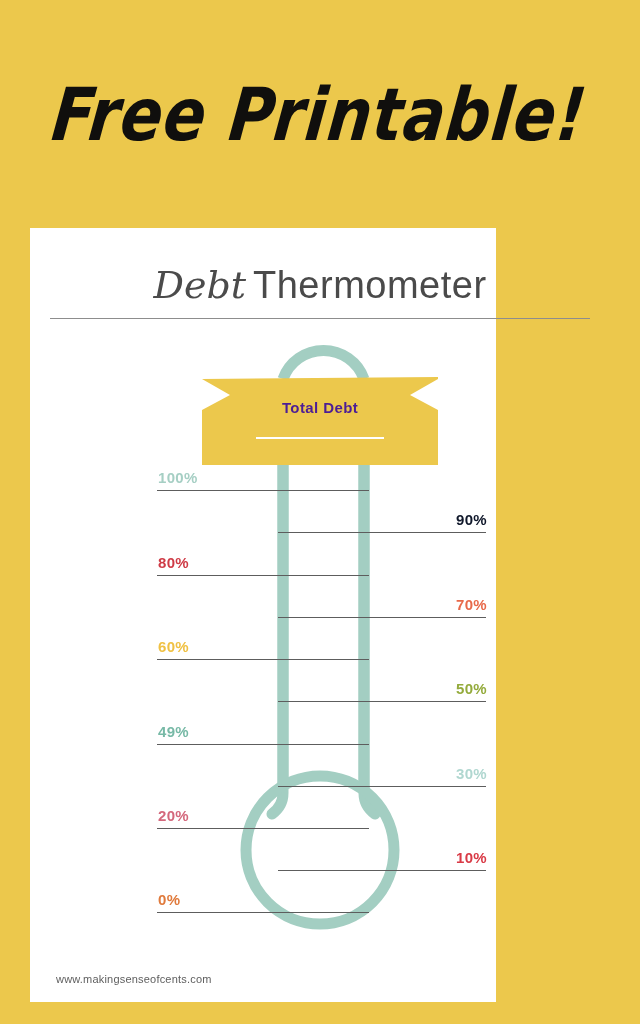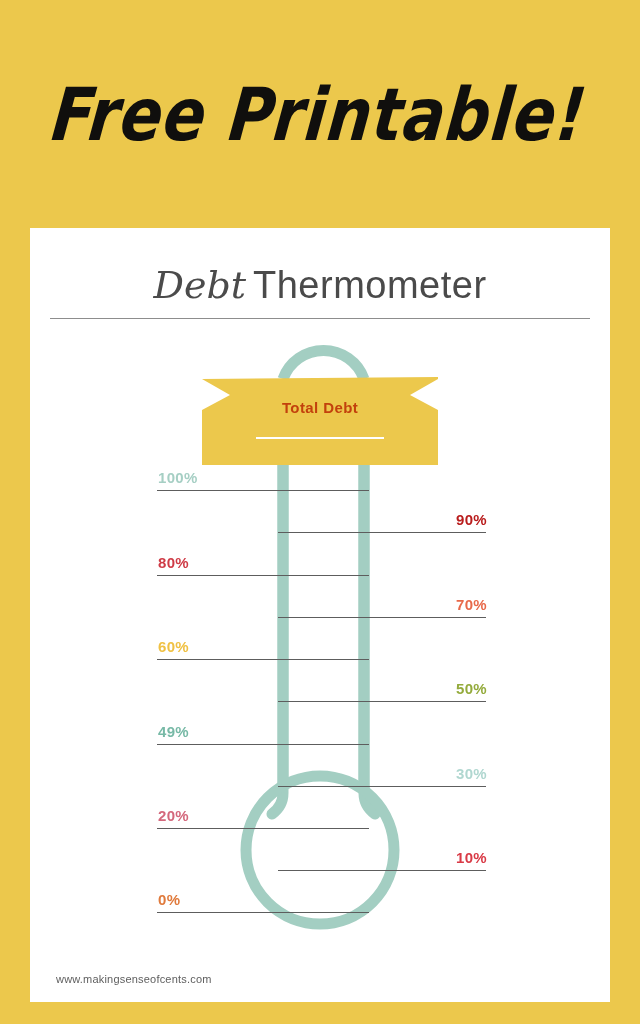--- a/index.html
+++ b/index.html
@@ -24,21 +24,21 @@
     font-style:italic;
     color:#100f0d;
     letter-spacing:1px;
     transform:skewX(-6deg) scaleY(1.18);
     white-space:nowrap;
   }
 
   
   .card{
     position:absolute;left:30px;top:228px;
-    width:580px;height:774px;
+    width:466px;height:774px;
     background:#ffffff;
   }
 
   
   .title-wrap{
     position:absolute;left:0;top:35px;width:580px;
     text-align:center;
     white-space:nowrap;
   }
   .title-script{
@@ -72,21 +72,21 @@
   
   .ribbon{
     position:absolute;left:172px;top:149px;
     width:236px;height:88px;
   }
   .ribbon svg{display:block;}
   .ribbon-label{
     position:absolute;left:0;top:22px;width:236px;
     text-align:center;
     font-family:"Liberation Sans",sans-serif;
-    font-size:15px;font-weight:700;color:#c2410c;
+    font-size:15px;font-weight:700;color:#4c1d95;
     letter-spacing:0.4px;
   }
   .ribbon-blank{
     position:absolute;left:54px;top:60px;
     width:128px;height:2px;background:#ffffff;
   }
 
   
   .tick{position:absolute;height:0;}
   .tick .line{
@@ -153,21 +153,21 @@
       <div class="ribbon-label">Total Debt</div>
       <div class="ribbon-blank"></div>
     </div>
 
     <div id="ticks">
         <div class="tick left" style="top: 262px; left: 0px; width: 580px;">
           <div class="lbl" style="color: rgb(166, 207, 196);">100%</div>
           <div class="line"></div>
         </div>
         <div class="tick right" style="top: 304px; left: 0px; width: 580px;">
-          <div class="lbl" style="color: #b91c1c;">90%</div>
+          <div class="lbl" style="color: #0f172a;">90%</div>
           <div class="line"></div>
         </div>
         <div class="tick left" style="top: 347px; left: 0px; width: 580px;">
           <div class="lbl" style="color: rgb(207, 59, 70);">80%</div>
           <div class="line"></div>
         </div>
         <div class="tick right" style="top: 389px; left: 0px; width: 580px;">
           <div class="lbl" style="color: rgb(232, 105, 74);">70%</div>
           <div class="line"></div>
         </div>

